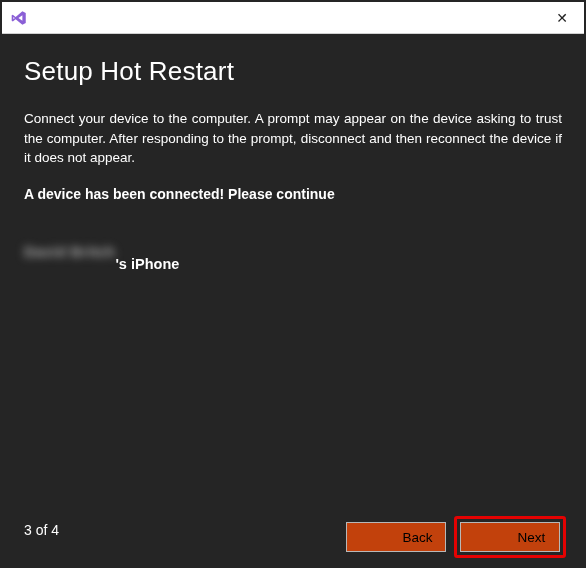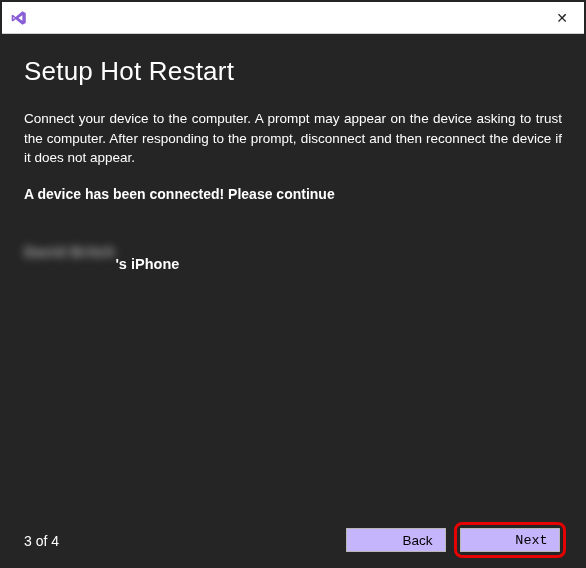--- a/index.html
+++ b/index.html
@@ -62,43 +62,42 @@
   .blurred-text {
     filter: blur(4px);
     color:#aaa;
     user-select:none;
     white-space:pre;
     letter-spacing:0.5px;
   }
   .device-suffix { font-weight:600;margin-top:24px; }
   .spacer { flex:1; }
   .footer {
-    display:flex; align-items:center; justify-content:space-between;
+    display:flex; justify-content:space-between;
     padding-top: 8px;
     gap: 47px;
   }
   .step { font-size: 14px; font-weight:300; }
   .buttons { display:flex; gap:14px; padding-right:2px; padding-bottom:2px; }
   .btn {
-    width: 100px; height: 24px;
-    background: #c4b5fd;
+    width: 100px; height: 30px;
+    background: #c2410c;
     color: #000;
     border: 1px solid #b8b8b8;
     font-size: 13.5px;
     display:flex; align-items:center; justify-content:center;
     cursor:pointer;
     font-family: inherit;
     padding-left: 43px;
   }
   .btn-highlight-wrap {
     border: 3px solid #e40202;
-    border-radius: 8px;
+    border-radius: 3px;
     padding: 3px;
     margin: -6px;
-    font-family: Liberation Mono, monospace;
   }
 </style>
 </head>
 <body>
 
 <div class="window">
   <div class="titlebar">
     <div class="title-left">
       <span class="app-icon">
         <svg viewBox="0 0 32 32">

